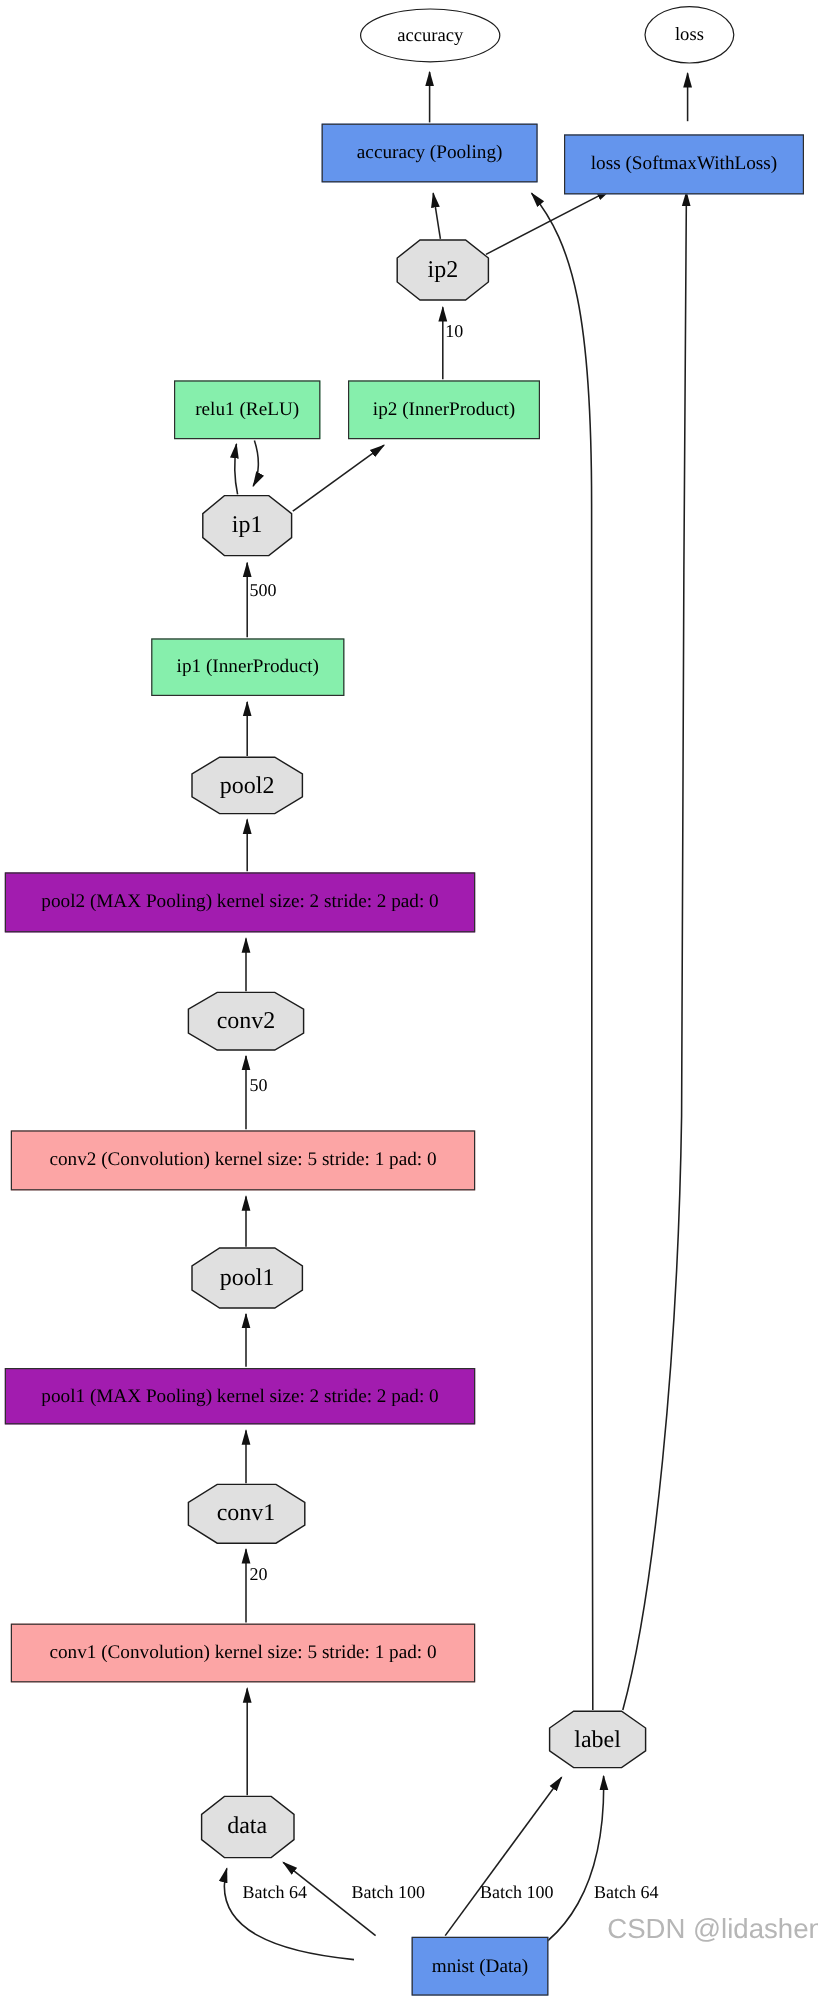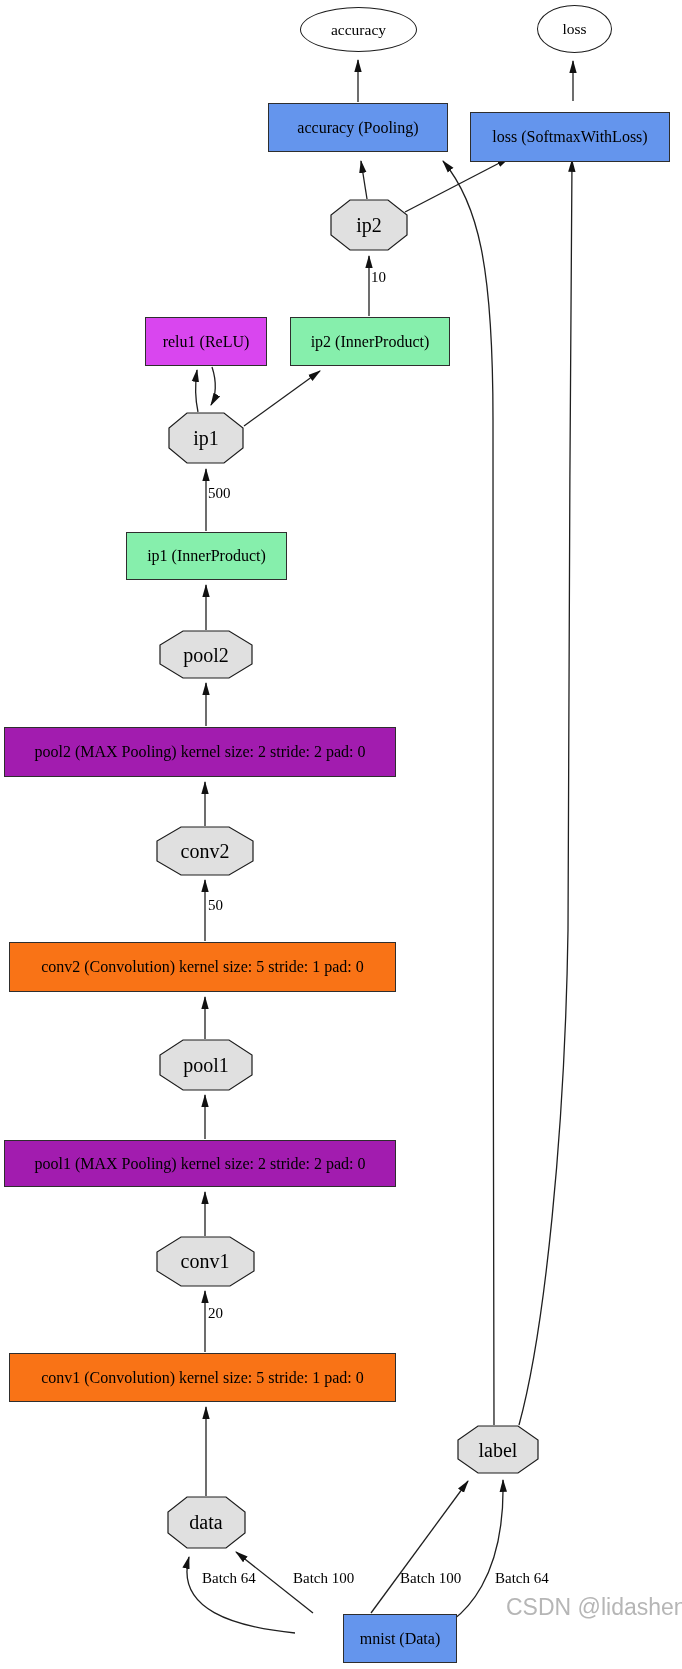--- a/index.html
+++ b/index.html
@@ -14,24 +14,24 @@
     position:absolute;box-sizing:border-box;border:1px solid #2e2e2e;
     display:flex;align-items:center;justify-content:center;
     font-size:16px;white-space:nowrap;
   }
   .ellipse{
     position:absolute;box-sizing:border-box;border:1px solid #1c1c1c;border-radius:50%;
     background:#fff;display:flex;align-items:center;justify-content:center;
     font-size:15.5px;white-space:nowrap;
   }
   .blue{background:#6495ED;}
-  .green{background:#d946ef;}
+  .green{background:#86efac;}
   .purple{background:#86efac;}
   .orange{background:#a21caf;}
-  .red{background:#f97316;}
+  .red{background:#fca5a5;}
   .oct-label{
     position:absolute;transform:translate(-50%,-50%);
     font-size:20px;white-space:nowrap;
   }
   .edge-label{
     position:absolute;font-size:15px;white-space:nowrap;
   }
   .watermark{
     position:absolute;left:506px;top:1594px;width:170px;text-align:right;
     font-family:"Liberation Sans","DejaVu Sans",sans-serif;

